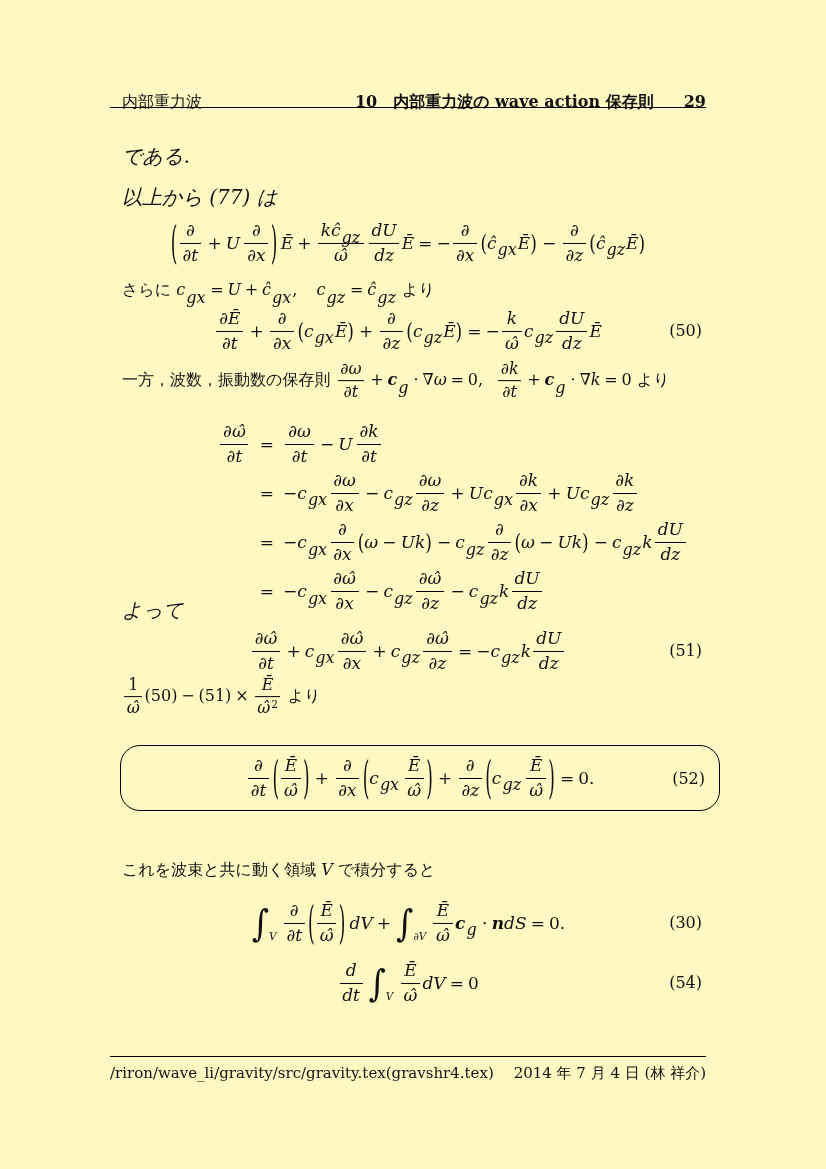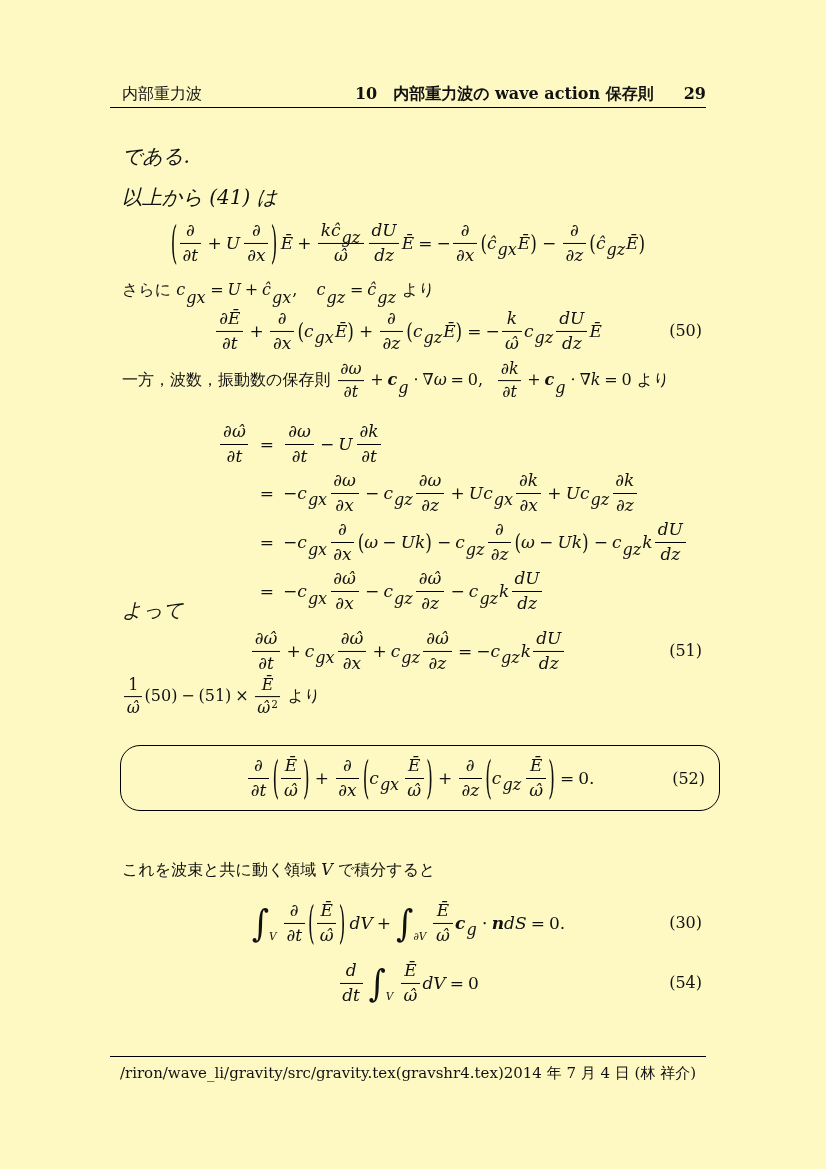--- a/index.html
+++ b/index.html
@@ -2,23 +2,23 @@
 <html><head>
 <meta charset="utf-8">
 <style>
   html,body{margin:0;padding:0;background:#e8e8e8;}
   #page{position:relative;width:826px;height:1169px;background:#fef9c3;margin:0 auto;
         font-family:"DejaVu Serif","Liberation Serif",serif;color:#111;overflow:hidden;}
   .rule{position:absolute;height:1px;background:#000;}
   .ptext{position:absolute;font-size:20px;line-height:1.3;font-style:italic;}
   .hdr{position:absolute;left:110px;top:84px;width:596px;display:flex;justify-content:space-between;align-items:baseline;font-size:16px;}
   .hdr-left{padding-left:12px;}
-  .hdr-right{display:flex;gap:16px;font-weight:bold;}
+  .hdr-right{display:flex;gap:16px;font-weight:bold;margin-top:8px;}
   .hdr-right .gap-big{margin-left:14px;text-align:right;}
-  .ftr{position:absolute;left:110px;top:1064px;width:596px;display:flex;justify-content:center;font-size:15px;}
+  .ftr{position:absolute;left:110px;top:1064px;width:596px;display:flex;justify-content:space-between;font-size:15px;}
   
   .m{display:inline-flex;align-items:center;line-height:1.3;}
   .m span{white-space:pre;}
   .mi{font-style:italic;}
   .mrm{font-style:normal;}
   .mb{font-style:italic;font-weight:bold;}
   .mop{font-style:normal;padding:0 0.24em;}
   .msub{font-size:16px;font-style:italic;position:relative;top:0.48em;margin:0 1px;}
   .msup{font-size:10.5px;font-style:normal;position:relative;top:-0.42em;margin-left:1px;}
   .msp{display:inline-block;}
@@ -52,21 +52,21 @@
     <span class="hdr-left">内部重力波</span>
     <span class="hdr-right">
       <span>10</span>
       <span>内部重力波の wave action 保存則</span>
       <span class="gap-big">29</span>
     </span>
   </div>
   <div class="rule" style="left:110px;top:107px;width:596px;"></div>
 
   <div class="ptext" style="left:122px;top:143px;">である.</div>
-  <div class="ptext" style="left:122px;top:184px;">以上から (41) は</div>
+  <div class="ptext" style="left:122px;top:184px;">以上から (77) は</div>
 
   <div class="eq" style="top:243px;">
       <span class="m">
         <span class="m mparen"><span class="mpar" style="transform: scaleY(2.67);">(</span><span class="m"><span class="mfrac"><span class="m fn"><span class="mi">∂</span></span><span class="fb"></span><span class="m fd"><span class="mi">∂t</span></span></span><span class="mop">+</span><span class="mi">U</span><span class="msp" style="width: 0.12em;"></span><span class="mfrac"><span class="m fn"><span class="mi">∂</span></span><span class="fb"></span><span class="m fd"><span class="mi">∂x</span></span></span></span><span class="mpar" style="transform: scaleY(2.67);">)</span></span>
         <span class="msp" style="width: 0.15em;"></span>
         <span class="mi">Ē</span>
         <span class="mop">+</span>
         <span class="mfrac"><span class="m fn"><span class="mi">kĉ</span><span class="msub">gz</span></span><span class="fb"></span><span class="m fd"><span class="mi">ω̂</span></span></span>
         <span class="mfrac"><span class="m fn"><span class="mi">dU</span></span><span class="fb"></span><span class="m fd"><span class="mi">dz</span></span></span>
         <span class="mi">Ē</span>

